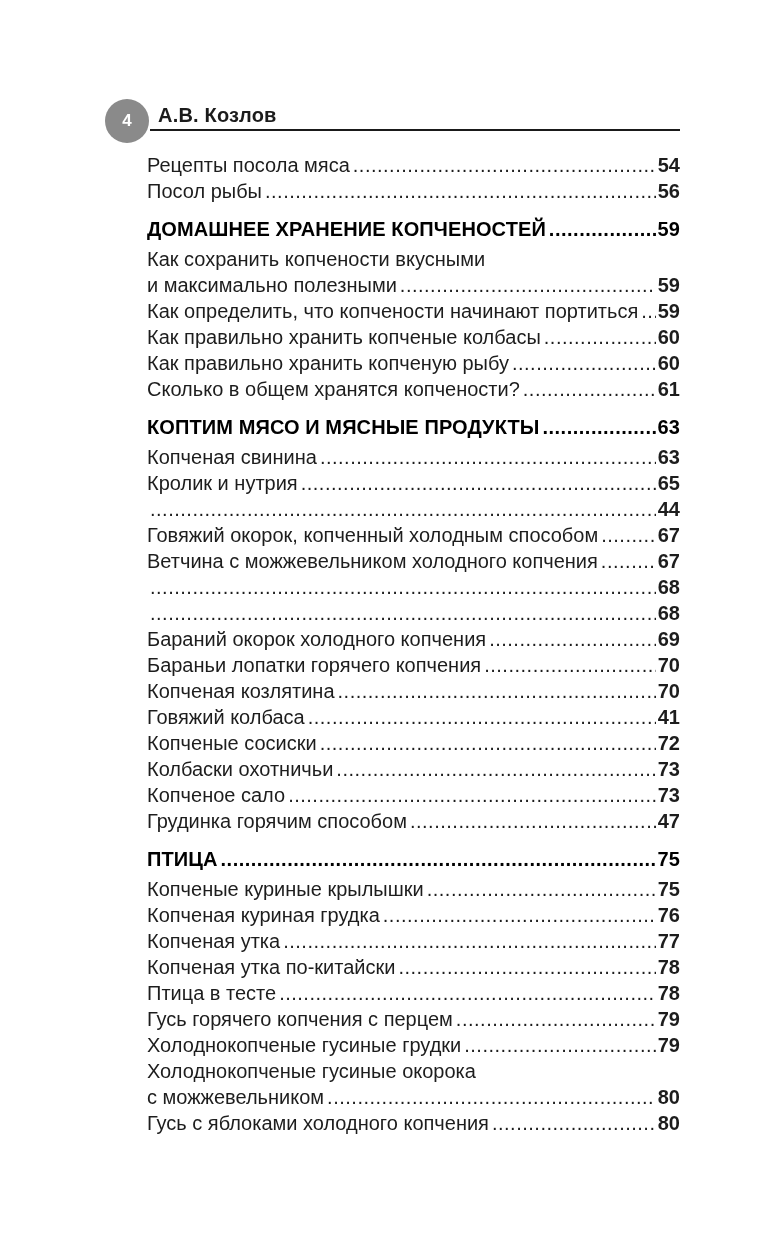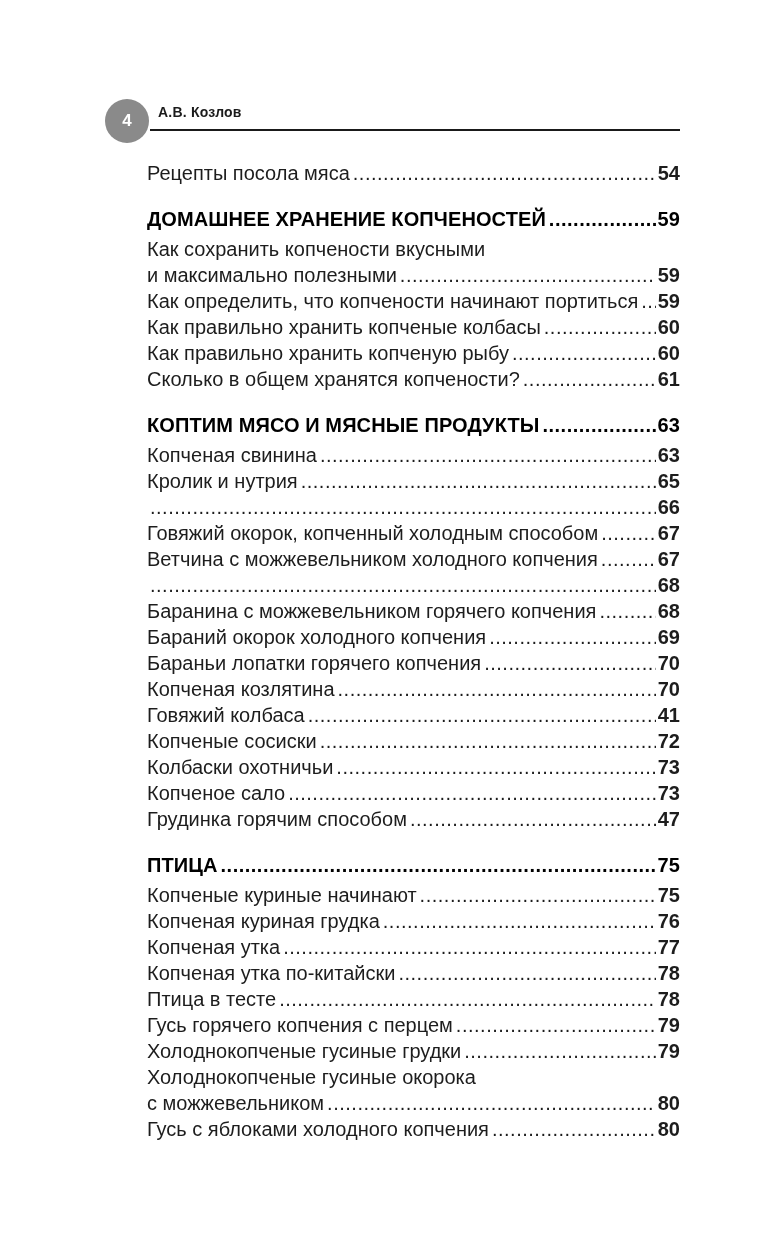--- a/index.html
+++ b/index.html
@@ -29,51 +29,51 @@
     display: flex;
     align-items: center;
     justify-content: center;
     font-size: 17px;
     font-weight: 700;
   }
   .running-title {
     position: absolute;
     left: 158px;
     top: 104px;
-    font-size: 14px;
+    font-size: 20px;
     font-weight: 700;
     color: #1b1b1b;
     letter-spacing: 0.2px;
   }
   .header-rule {
     position: absolute;
     left: 150px;
     top: 129px;
     width: 530px;
     height: 2px;
     background: #1a1a1a;
   }
   
   .toc {
     position: absolute;
     left: 147px;
-    top: 160px;
+    top: 152px;
     width: 533px;
   }
   .toc-row {
     display: flex;
     align-items: baseline;
     font-size: 20px;
     line-height: 26px;
     color: #1d1d1d;
   }
   .toc-row.heading {
     font-weight: 700;
     color: #000000;
-    margin-top: 20px;
+    margin-top: 12px;
     margin-bottom: 4px;
     letter-spacing: 0.1px;
   }
   .toc-row .title {
     flex: 0 1 auto;
     white-space: nowrap;
   }
   .toc-row .leader {
     flex: 1 1 auto;
     overflow: hidden;
@@ -101,20 +101,25 @@
     <div class="running-title">А.В. Козлов</div>
     <div class="header-rule"></div>
   </header>
 
   <main class="toc">
       <div class="toc-row entry">
         <span class="title">Рецепты посола мяса</span>
         <span class="leader"></span>
         <span class="pagenum">54</span>
       </div>
+      <div class="toc-row entry">
+        <span class="title">Посол рыбы</span>
+        <span class="leader"></span>
+        <span class="pagenum">56</span>
+      </div>
       <div class="toc-row heading">
         <span class="title">ДОМАШНЕЕ ХРАНЕНИЕ КОПЧЕНОСТЕЙ</span>
         <span class="leader"></span>
         <span class="pagenum">59</span>
       </div>
       <div class="toc-row wrap">
         <span class="title">Как сохранить копчености вкусными</span>
       </div>
       <div class="toc-row entry">
         <span class="title">и максимально полезными</span>
@@ -151,38 +156,37 @@
         <span class="leader"></span>
         <span class="pagenum">63</span>
       </div>
       <div class="toc-row entry">
         <span class="title">Кролик и нутрия</span>
         <span class="leader"></span>
         <span class="pagenum">65</span>
       </div>
       <div class="toc-row entry">
         <span class="leader"></span>
-        <span class="pagenum">66</span>
+        <span class="pagenum">44</span>
       </div>
       <div class="toc-row entry">
         <span class="title">Говяжий окорок, копченный холодным способом</span>
         <span class="leader"></span>
         <span class="pagenum">67</span>
       </div>
       <div class="toc-row entry">
         <span class="title">Ветчина с можжевельником холодного копчения</span>
         <span class="leader"></span>
         <span class="pagenum">67</span>
       </div>
       <div class="toc-row entry">
         <span class="leader"></span>
         <span class="pagenum">68</span>
       </div>
       <div class="toc-row entry">
-        <span class="title">Баранина с можжевельником горячего копчения</span>
         <span class="leader"></span>
         <span class="pagenum">68</span>
       </div>
       <div class="toc-row entry">
         <span class="title">Бараний окорок холодного копчения</span>
         <span class="leader"></span>
         <span class="pagenum">69</span>
       </div>
       <div class="toc-row entry">
         <span class="title">Бараньи лопатки горячего копчения</span>
@@ -218,21 +222,21 @@
         <span class="title">Грудинка горячим способом</span>
         <span class="leader"></span>
         <span class="pagenum">47</span>
       </div>
       <div class="toc-row heading">
         <span class="title">ПТИЦА</span>
         <span class="leader"></span>
         <span class="pagenum">75</span>
       </div>
       <div class="toc-row entry">
-        <span class="title">Копченые куриные начинают</span>
+        <span class="title">Копченые куриные крылышки</span>
         <span class="leader"></span>
         <span class="pagenum">75</span>
       </div>
       <div class="toc-row entry">
         <span class="title">Копченая куриная грудка</span>
         <span class="leader"></span>
         <span class="pagenum">76</span>
       </div>
       <div class="toc-row entry">
         <span class="title">Копченая утка</span>

